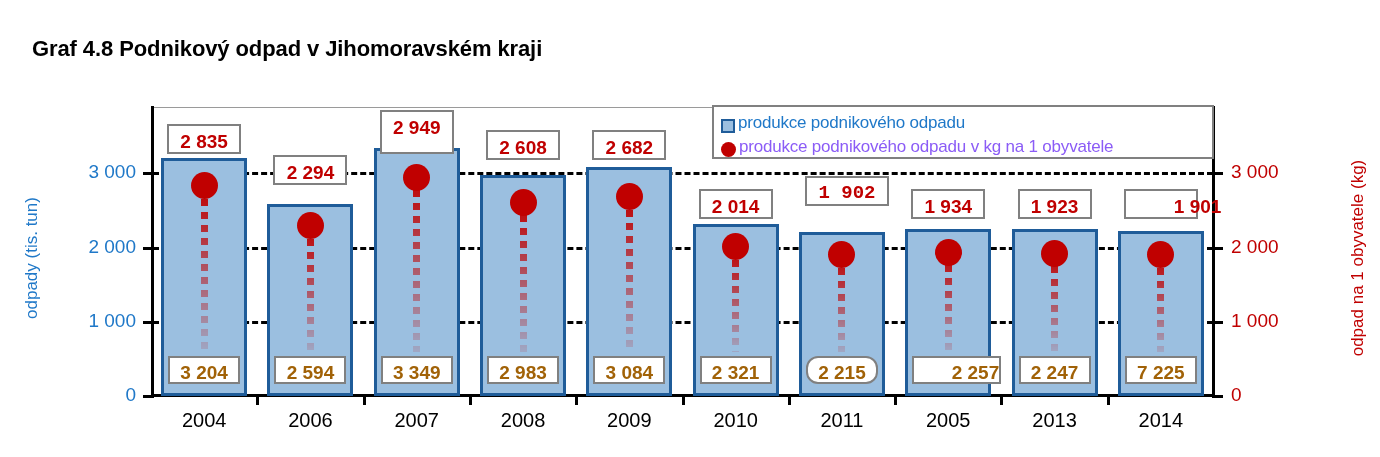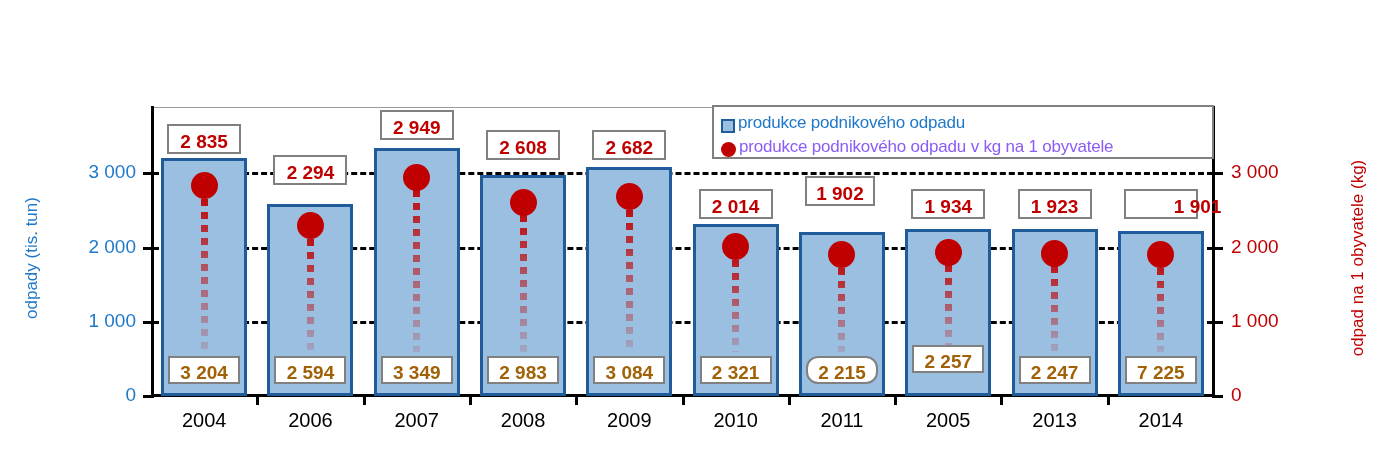--- a/index.html
+++ b/index.html
@@ -248,20 +248,21 @@
     letter-spacing: -0.2px;
   }
   .legend-text.blue { color: #1F78C8; }
   .legend-text.red  { color: #8b5cf6; }
 </style>
 </head>
 <body>
 
 <div id="chart-root">
 
+  <div class="chart-title">Graf 4.8 Podnikový odpad v Jihomoravském kraji</div>
 
   <div class="plot-frame"></div>
 
   <div class="axis-line-left"></div>
   <div class="axis-line-right"></div>
   <div class="axis-line-bottom"></div>
 
   <div id="gridlines">
       <div class="gridline" style="top: 172.4px;"></div>
       <div class="gridline" style="top: 246.6px;"></div>
@@ -344,32 +345,32 @@
       <div class="dot" style="left: 1147.35px; top: 241.446px; background: rgb(192, 0, 0);"></div>
     </div>
   <div id="barlabels">
       <div class="vlabel blue" style="width: 72px; height: 28px; left: 168.15px; top: 356px;">3 204</div>
       <div class="vlabel blue" style="width: 72px; height: 28px; left: 274.45px; top: 356px;">2 594</div>
       <div class="vlabel blue" style="width: 72px; height: 28px; left: 380.75px; top: 356px;">3 349</div>
       <div class="vlabel blue" style="width: 72px; height: 28px; left: 487.05px; top: 356px;">2 983</div>
       <div class="vlabel blue" style="width: 72px; height: 28px; left: 593.35px; top: 356px;">3 084</div>
       <div class="vlabel blue" style="width: 72px; height: 28px; left: 699.65px; top: 356px;">2 321</div>
       <div class="vlabel blue" style="width: 72px; height: 28px; left: 805.95px; top: 356px; border-radius: 12px;">2 215</div>
-      <div class="vlabel blue" style="width: 72px; height: 28px; left: 912.25px; top: 345px;">2 257</div>
+      <div class="vlabel blue" style="width: 89px; height: 28px; left: 912.25px; top: 356px; text-align: right;">2 257</div>
       <div class="vlabel blue" style="width: 72px; height: 28px; left: 1018.55px; top: 356px;">2 247</div>
       <div class="vlabel blue" style="width: 72px; height: 28px; left: 1124.85px; top: 356px;">7 225</div>
     </div>
   <div id="dotlabels">
       <div class="vlabel red" style="width: 74px; height: 30px; left: 167.15px; top: 124px; padding-top: 6px;">2 835</div>
       <div class="vlabel red" style="width: 74px; height: 30px; left: 273.45px; top: 155px; padding-top: 6px;">2 294</div>
-      <div class="vlabel red" style="width: 74px; height: 30px; left: 379.75px; top: 110px; padding-top: 6px;">2 949</div>
+      <div class="vlabel red" style="width: 74px; height: 44px; left: 379.75px; top: 110px; padding-top: 6px;">2 949</div>
       <div class="vlabel red" style="width: 74px; height: 30px; left: 486.05px; top: 130px; padding-top: 6px;">2 608</div>
       <div class="vlabel red" style="width: 74px; height: 30px; left: 592.35px; top: 130px; padding-top: 6px;">2 682</div>
       <div class="vlabel red" style="width: 74px; height: 30px; left: 698.65px; top: 189px; padding-top: 6px;">2 014</div>
-      <div class="vlabel red" style="width: 70px; height: 30px; left: 804.95px; top: 176px; padding-top: 6px;">1 902</div>
+      <div class="vlabel red" style="width: 84px; height: 30px; left: 804.95px; top: 176px; padding-top: 6px; font-family: Liberation Mono, monospace;">1 902</div>
       <div class="vlabel red" style="width: 74px; height: 30px; left: 911.25px; top: 189px; padding-top: 6px;">1 934</div>
       <div class="vlabel red" style="width: 74px; height: 30px; left: 1017.55px; top: 189px; padding-top: 6px;">1 923</div>
       <div class="vlabel red" style="width: 74px; height: 30px; left: 1123.85px; top: 189px; padding-top: 6px; padding-left: 48px;">1 901</div>
     </div>
   <div id="xticks">
       <div class="xtick" style="left: 256.3px;"></div>
       <div class="xtick" style="left: 362.6px;"></div>
       <div class="xtick" style="left: 468.9px;"></div>
       <div class="xtick" style="left: 575.2px;"></div>
       <div class="xtick" style="left: 681.5px;"></div>

